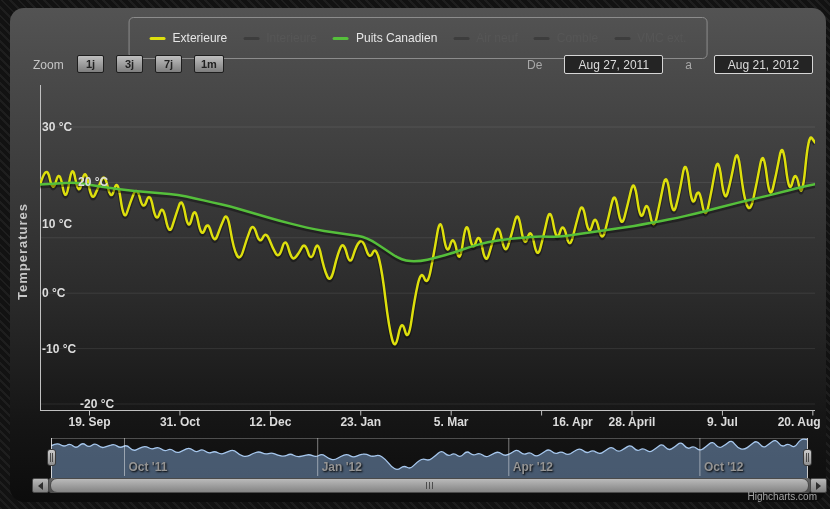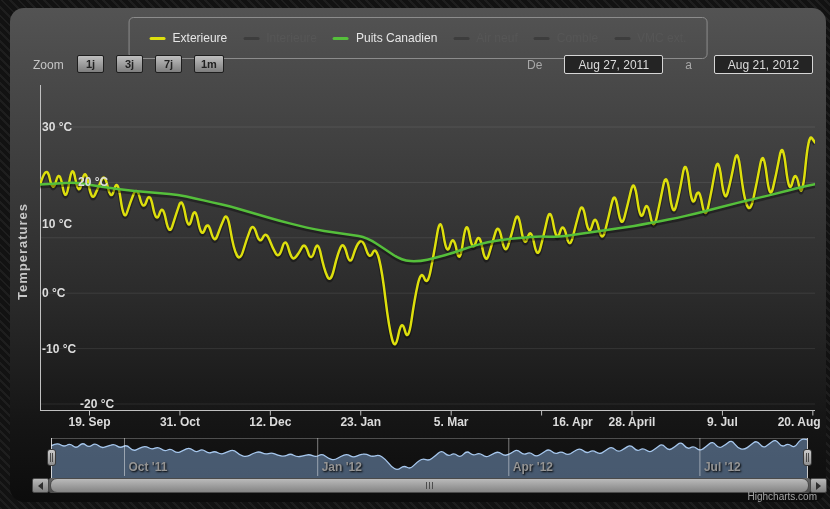--- a/index.html
+++ b/index.html
@@ -174,21 +174,21 @@
         <line x1="73.5" x2="73.5" y1="0" y2="38" stroke="rgba(255,255,255,0.45)"></line>
         <line x1="266.7" x2="266.7" y1="0" y2="38" stroke="rgba(255,255,255,0.45)"></line>
         <line x1="457.8" x2="457.8" y1="0" y2="38" stroke="rgba(255,255,255,0.45)"></line>
         <line x1="648.9" x2="648.9" y1="0" y2="38" stroke="rgba(255,255,255,0.45)"></line>
         <line x1="0" x2="756" y1="0.5" y2="0.5" stroke="rgba(255,255,255,0.25)"></line>
       </svg>
     <div id="nav-labels">
         <div class="nav-label" style="left: 118.5px; top: 452px;">Oct '11</div>
         <div class="nav-label" style="left: 311.7px; top: 452px;">Jan '12</div>
         <div class="nav-label" style="left: 502.8px; top: 452px;">Apr '12</div>
-        <div class="nav-label" style="left: 693.9px; top: 452px;">Jul '12</div>
+        <div class="nav-label" style="left: 693.9px; top: 452px;">Oct '12</div>
       </div>
     <div id="nav-extras">
         <div class="nav-outline-v" style="left: 40.5px;"></div>
         <div class="nav-handle" style="left: 36.5px;">
           <i></i>
           <i></i>
         </div>
         <div class="nav-outline-v" style="left: 796.5px;"></div>
         <div class="nav-handle" style="left: 792.5px;">
           <i></i>

